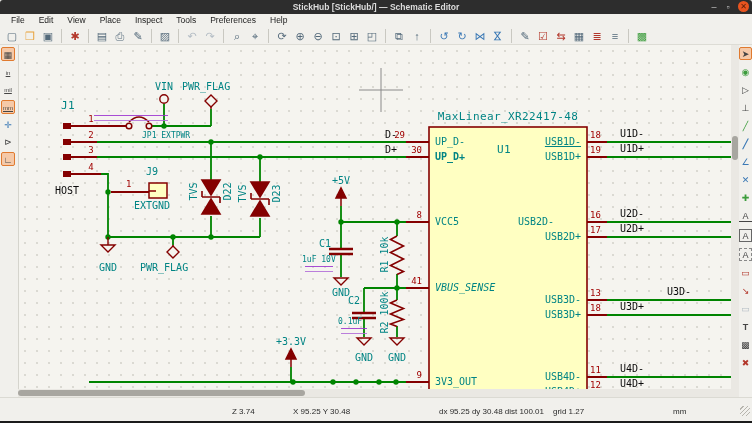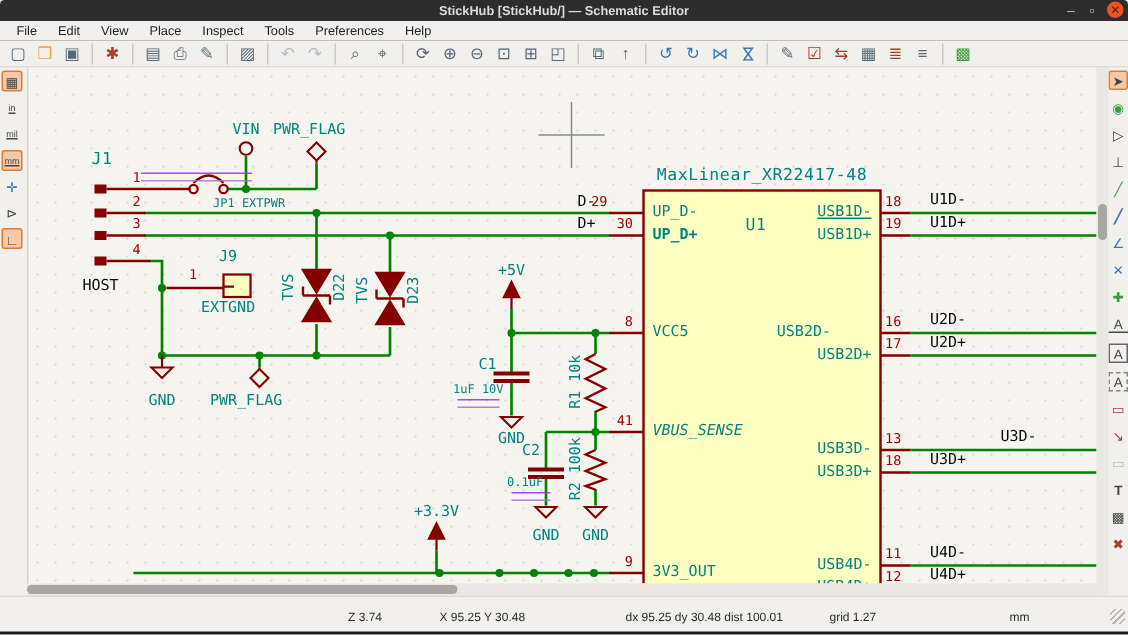--- a/index.html
+++ b/index.html
@@ -337,20 +337,20 @@
     <div class="abs" id="vthumb"></div>
   </div>
   <div class="abs" id="hscroll">
     <div class="abs" id="hthumb"></div>
   </div>
   <div class="abs" id="corner"></div>
 
   <div class="abs" id="statusbar">
     <span class="status" style="left:232px;">Z 3.74</span>
     <span class="status" style="left:293px;">X 95.25 Y 30.48</span>
-    <span class="status" style="left:393px;padding-left:24px;">dx 95.25 dy 30.48 dist 100.01</span>
+    <span class="status" style="left:415px;padding-left:24px;">dx 95.25 dy 30.48 dist 100.01</span>
     <span class="status" style="left:553px;">grid 1.27</span>
     <span class="status" style="left:673px;">mm</span>
     <div class="abs" id="grip"></div>
   </div>
   <div class="abs" id="bottomedge"></div>
 
 </div>
 
 </body></html>

